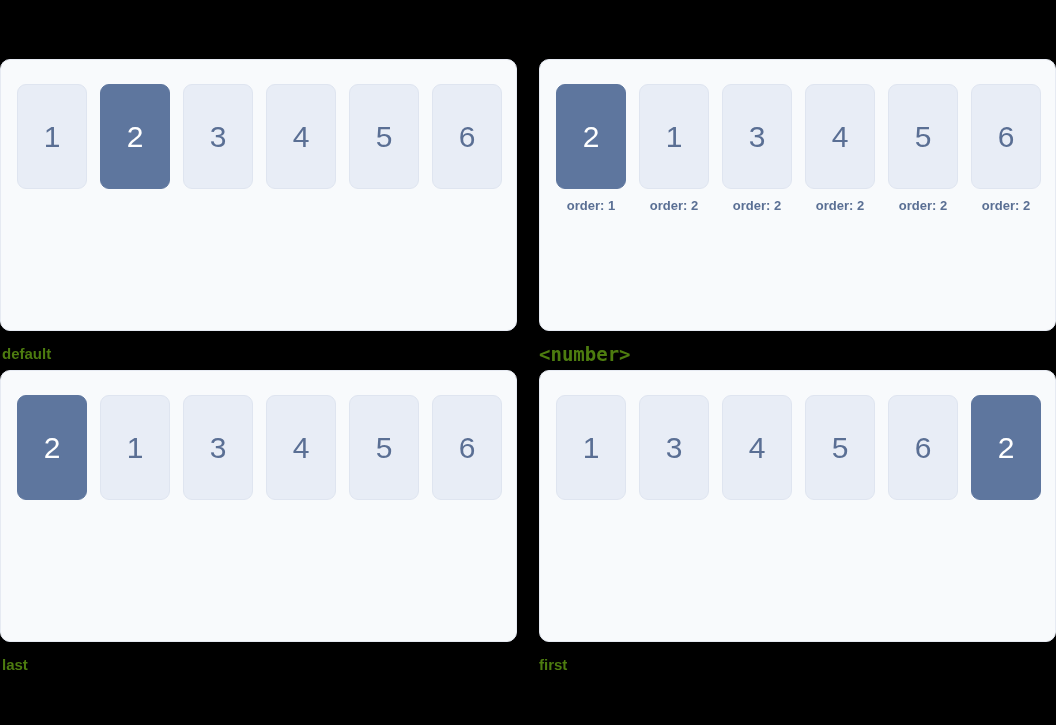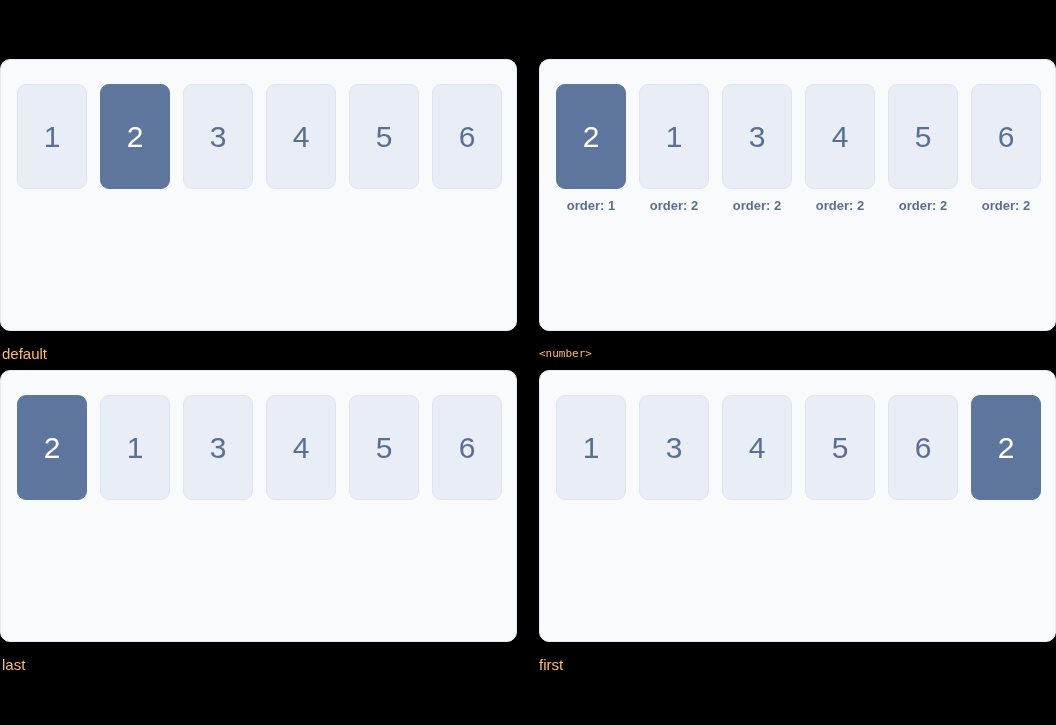--- a/index.html
+++ b/index.html
@@ -119,29 +119,29 @@
     white-space: nowrap;
     line-height: 16px;
   }
 
   
   .caption {
     position: absolute;
     left: 2px;
     bottom: 6px;
     font-size: 15px;
-    font-weight: normal;
-    color: #fdba74;
+    font-weight: bold;
+    color: #4d7c0f;
     line-height: 20px;
     white-space: nowrap;
   }
 
   .caption.mono {
     font-family: "DejaVu Sans Mono", "Liberation Mono", monospace;
-    font-size: 11px;
+    font-size: 19px;
     left: 4px;
   }
 
   .demo-block.col-right .caption { left: 4px; }
 </style>
 </head>
 <body>
 
 <div id="page">
 

